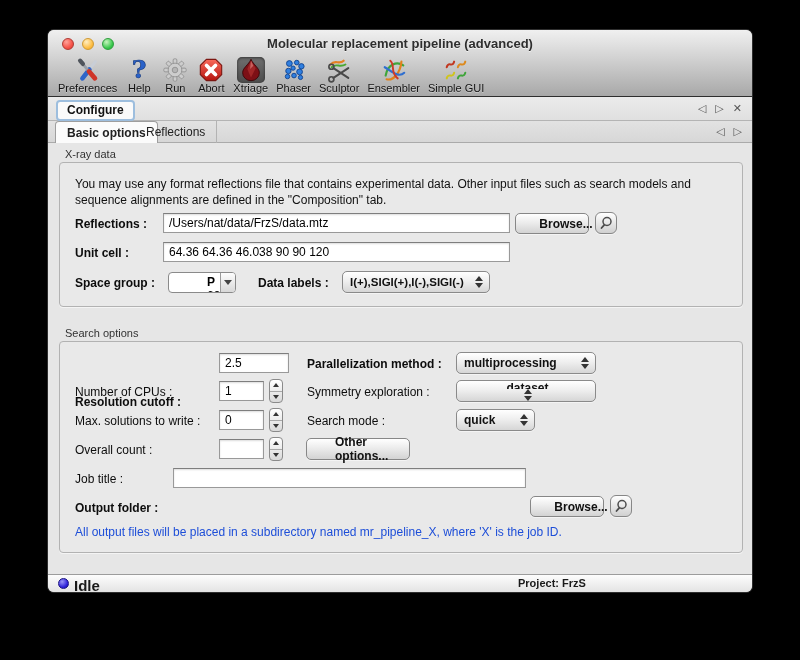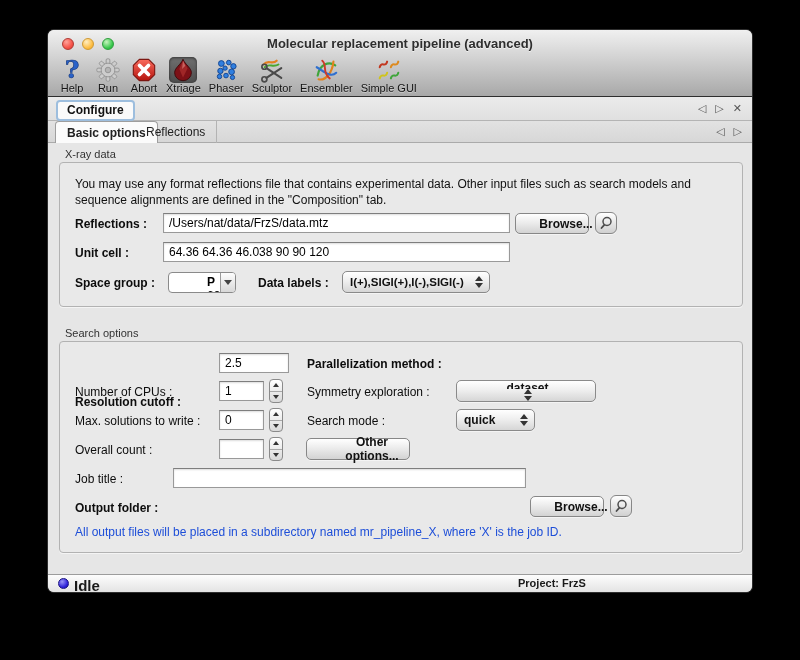--- a/index.html
+++ b/index.html
@@ -41,21 +41,21 @@
   .grouplabel{position:absolute;font-size:11px;color:#333;}
   .groupbox{position:absolute;border:1px solid #b2b2b2;border-radius:4px;background:#e9e9e9;box-shadow:0 1px 0 rgba(255,255,255,0.55);}
   .lb{position:absolute;font-size:12px;font-weight:700;color:#0d0d0d;white-space:nowrap;}
   .lr{position:absolute;font-size:12px;font-weight:400;color:#0d0d0d;white-space:nowrap;}
   .desc{position:absolute;font-size:12px;color:#111;line-height:16px;white-space:nowrap;}
   .tfield{position:absolute;box-sizing:border-box;height:20px;background:#fff;border:1px solid #999;border-top-color:#7e7e7e;
     box-shadow:inset 0 1px 2px rgba(0,0,0,0.14);font-family:"Liberation Sans","DejaVu Sans",sans-serif;
     font-size:12px;color:#000;padding:1px 5px;outline:none;}
   .btn{position:absolute;box-sizing:border-box;height:21px;border:1px solid #878787;border-radius:5px;
     background:linear-gradient(#ffffff,#ececec 45%,#d3d3d3);box-shadow:0 1px 0 rgba(255,255,255,0.5);
-    font-size:12px;font-weight:700;color:#111;text-align:center;display:flex;align-items:center;justify-content:center;padding-left:28px;}
+    font-size:12px;font-weight:700;color:#111;display:flex;align-items:center;justify-content:center;padding-left:28px;}
   .magbtn{position:absolute;width:22px;height:22px;box-sizing:border-box;border:1px solid #878787;border-radius:6px;
     background:linear-gradient(#ffffff,#e7e7e7 50%,#d0d0d0);box-shadow:0 1px 0 rgba(255,255,255,0.5);
     display:flex;align-items:center;justify-content:center;}
   .popup{position:absolute;box-sizing:border-box;height:22px;border:1px solid #8a8a8a;border-radius:5px;
     background:linear-gradient(#ffffff,#efefef 45%,#d6d6d6);box-shadow:0 1px 0 rgba(255,255,255,0.5);
     display:flex;align-items:center;padding:0 4px 0 7px;font-size:12px;font-weight:600;color:#111;}
   .popup .ptext{flex:1;overflow:hidden;white-space:nowrap;}
   .arrows{display:flex;flex-direction:column;align-items:center;justify-content:center;gap:2px;width:12px;}
   .tri-up{width:0;height:0;border-left:4px solid transparent;border-right:4px solid transparent;border-bottom:5px solid #333;}
   .tri-down{width:0;height:0;border-left:4px solid transparent;border-right:4px solid transparent;border-top:5px solid #333;}
@@ -91,20 +91,32 @@
       <span class="light yellow"></span>
       <span class="light green"></span>
     </div>
     <div class="title">Molecular replacement pipeline (advanced)</div>
   </div>
 
   <div class="toolbar">
     <div class="titem">
       <span class="ticon">
         <svg width="26" height="26" viewBox="0 0 28 28">
+          <line x1="15" y1="14" x2="22" y2="5" stroke="#c9ced6" stroke-width="3.4" stroke-linecap="round"></line>
+          <line x1="8" y1="23" x2="15.5" y2="13.5" stroke="#2f66c8" stroke-width="5" stroke-linecap="round"></line>
+          <line x1="14.5" y1="15" x2="8" y2="7" stroke="#9aa0a8" stroke-width="3" stroke-linecap="round"></line>
+          <line x1="8.5" y1="7.5" x2="5.5" y2="4" stroke="#50555c" stroke-width="4.6" stroke-linecap="round"></line>
+          <line x1="21.5" y1="23" x2="15" y2="15.5" stroke="#cf3528" stroke-width="5" stroke-linecap="round"></line>
+        </svg>
+      </span>
+      <span class="tlabel">Preferences</span>
+    </div>
+    <div class="titem">
+      <span class="ticon">
+        <svg width="26" height="26" viewBox="0 0 28 28">
           <text x="14" y="23" text-anchor="middle" font-size="27" font-weight="bold" font-family="DejaVu Serif, serif" fill="#2a62c9" stroke="#15387d" stroke-width="0.7">?</text>
         </svg>
       </span>
       <span class="tlabel">Help</span>
     </div>
     <div class="titem">
       <span class="ticon">
         <svg width="26" height="26" viewBox="0 0 28 28">
           <g transform="translate(14,14)" fill="#cdcdcd" stroke="#939393" stroke-width="1">
             <g>
@@ -288,20 +300,27 @@
         <span class="tri-down"></span>
       </span>
   </div>
 
   <div class="grouplabel" style="left:17px;top:297px;">Search options</div>
   <div class="groupbox" style="left:11px;top:311px;width:682px;height:210px;"></div>
 
   <div class="lb" style="left:27px;top:327px;margin-top:38px;">Resolution cutoff :</div>
   <input class="tfield" style="left: 171px; top: 323px; width: 70px;" value="2.5">
   <div class="lb" style="left:259px;top:327px;">Parallelization method :</div>
+  <div class="popup" style="left:408px;top:322px;width:140px;">
+    <span class="ptext">multiprocessing</span>
+    <span class="arrows">
+        <span class="tri-up"></span>
+        <span class="tri-down"></span>
+      </span>
+  </div>
 
   <div class="lr" style="left:27px;top:355px;">Number of CPUs :</div>
   <input class="tfield" style="left: 171px; top: 351px; width: 45px;" value="1">
   <div class="stepper" style="left:221px;top:349px;">
     <span class="half up">
         <span class="tri-up"></span>
       </span>
     <span class="half">
         <span class="tri-down"></span>
       </span>

